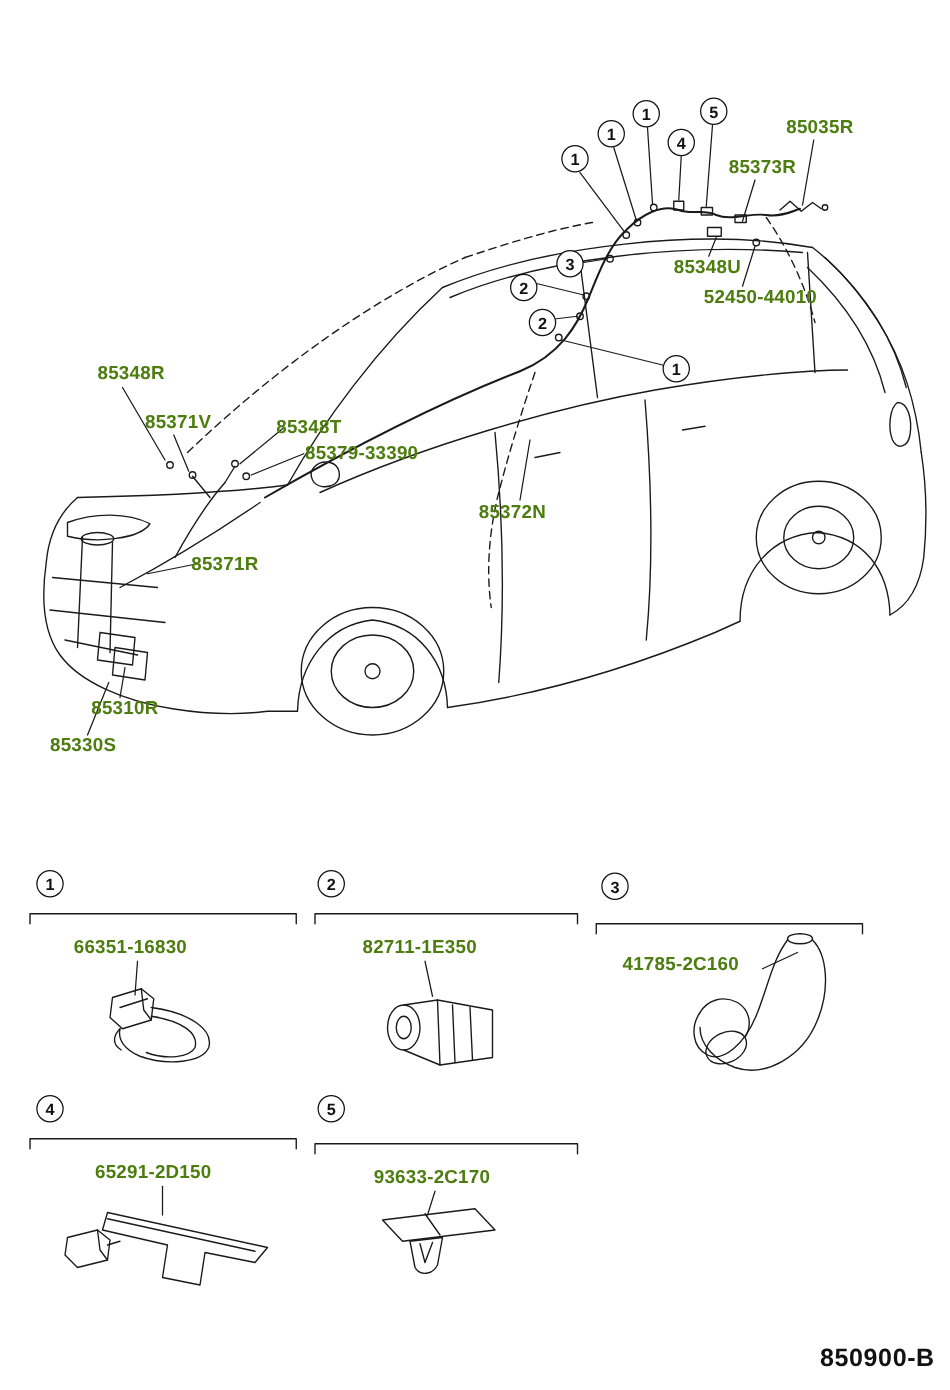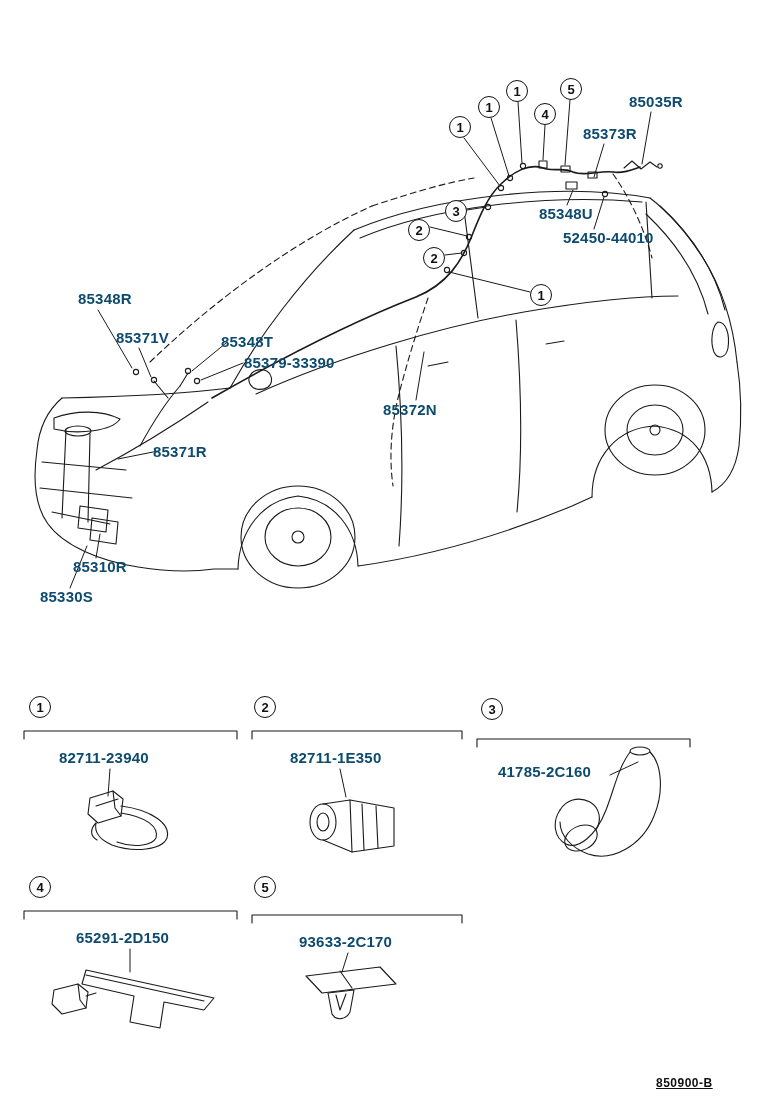--- a/index.html
+++ b/index.html
@@ -3,31 +3,31 @@
 <meta charset="utf-8">
 <style>
   html,body{margin:0;padding:0;background:#fff;}
   .page{
     position:relative;width:760px;height:1112px;background:#ffffff;
     font-family:"Liberation Sans", sans-serif;color:#111;overflow:hidden;
   }
   .art{position:absolute;left:0;top:0;width:760px;height:1112px;}
   .plabel{
     position:absolute;font-weight:bold;font-size:15px;line-height:16px;
-    white-space:nowrap;color:#0c4a6e;letter-spacing:.2px;
+    white-space:nowrap;color:#4d7c0f;letter-spacing:.2px;
   }
   .callout{
     position:absolute;width:22px;height:22px;box-sizing:border-box;
     border:1.7px solid #111;border-radius:50%;background:#fff;
     display:flex;align-items:center;justify-content:center;
     font-weight:bold;font-size:13px;color:#111;
     transform:translate(-50%,-50%);
   }
   .footer-code{
-    position:absolute;font-weight:bold;font-size:12px;letter-spacing:.5px;text-decoration:underline;
+    position:absolute;font-weight:bold;font-size:20px;letter-spacing:.5px;
   }
 </style>
 </head>
 <body>
 
 <div class="page">
 
   <svg class="art" viewBox="0 0 760 1112" xmlns="http://www.w3.org/2000/svg" fill="none" stroke="#1a1a1a" stroke-width="1.1" stroke-linecap="round" stroke-linejoin="round">
 
     <g>
@@ -229,21 +229,21 @@
   <div class="callout" style="left:419px;top:230px">2</div>
   <div class="callout" style="left:434px;top:258px">2</div>
   <div class="callout" style="left:541px;top:295px">1</div>
 
   <div class="callout" style="left:40px;top:707px">1</div>
   <div class="callout" style="left:265px;top:707px">2</div>
   <div class="callout" style="left:492px;top:709px">3</div>
   <div class="callout" style="left:40px;top:887px">4</div>
   <div class="callout" style="left:265px;top:887px">5</div>
 
-  <div class="plabel" style="left:59px;top:750px">82711-23940</div>
+  <div class="plabel" style="left:59px;top:750px">66351-16830</div>
   <div class="plabel" style="left:290px;top:750px">82711-1E350</div>
   <div class="plabel" style="left:498px;top:764px">41785-2C160</div>
   <div class="plabel" style="left:76px;top:930px">65291-2D150</div>
   <div class="plabel" style="left:299px;top:934px">93633-2C170</div>
 
   <div class="footer-code" style="left:656px;top:1076px;position:absolute">850900-B</div>
 
 </div>
 
 </body></html>

